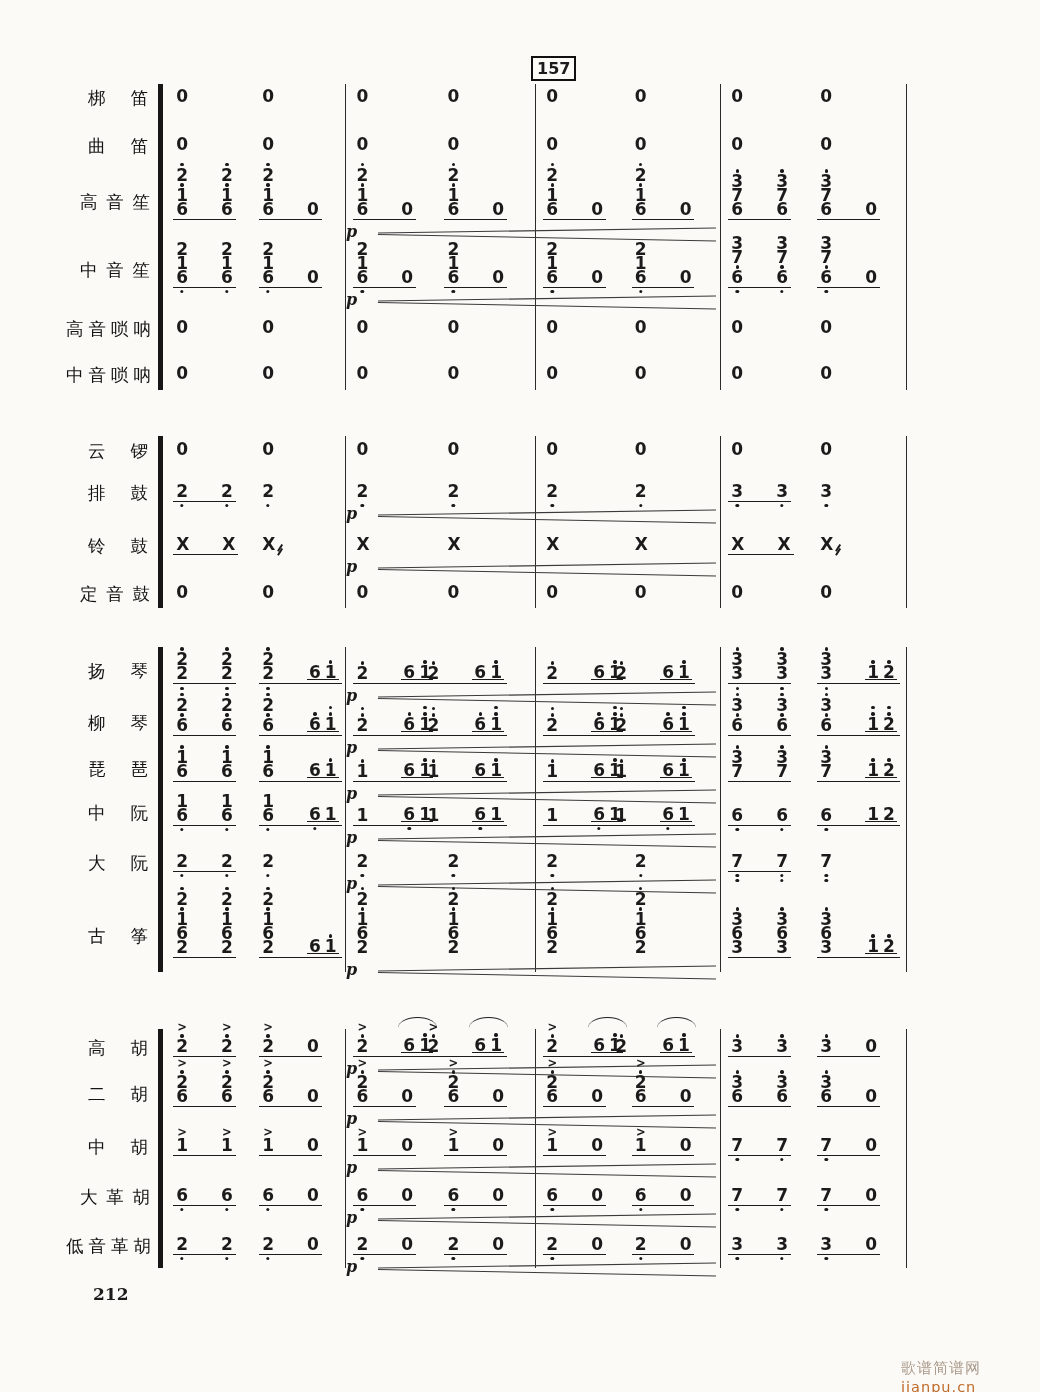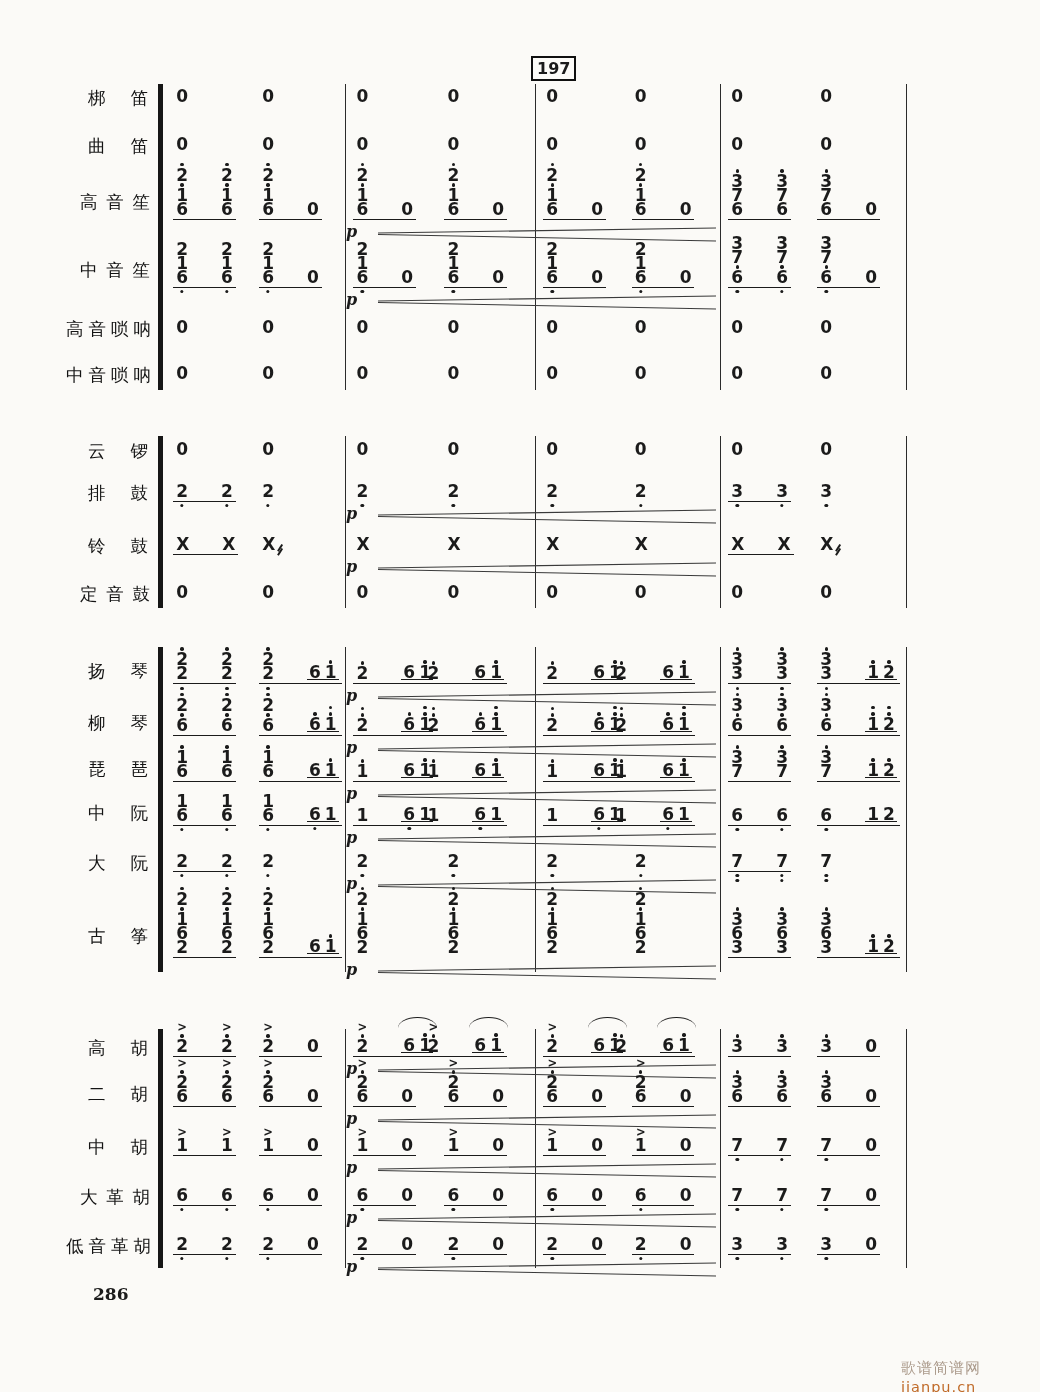--- a/index.html
+++ b/index.html
@@ -42,22 +42,22 @@
   .pagenum{position:absolute;left:93px;top:1284px;font-family:"DejaVu Serif",serif;
        font-weight:700;font-size:17px;}
   .watermark{position:absolute;left:901px;top:1359px;font-size:15px;letter-spacing:1px;}
   .wm-name{color:#ab9a8b;}
   .wm-url{color:#c06a28;font-family:"DejaVu Sans",sans-serif;font-size:14.5px;}
 </style>
 </head>
 <body>
 
 <div id="score">
-  <div class="rehearsal">197</div>
-  <div class="pagenum">286</div>
+  <div class="rehearsal">157</div>
+  <div class="pagenum">212</div>
   <div class="watermark">
     <span class="wm-name">歌谱简谱网</span>
     <span class="wm-url">jianpu.cn</span>
   </div>
 <div class="sysbar" style="top: 84px; height: 306px;"></div>
     <div class="barline" style="left: 345px; top: 84px; height: 306px;"></div>
     <div class="barline" style="left: 535px; top: 84px; height: 306px;"></div>
     <div class="barline" style="left: 720px; top: 84px; height: 306px;"></div>
     <div class="barline" style="left: 906px; top: 84px; height: 306px;"></div>
     <div class="sysbar" style="top: 436px; height: 172px;"></div>

